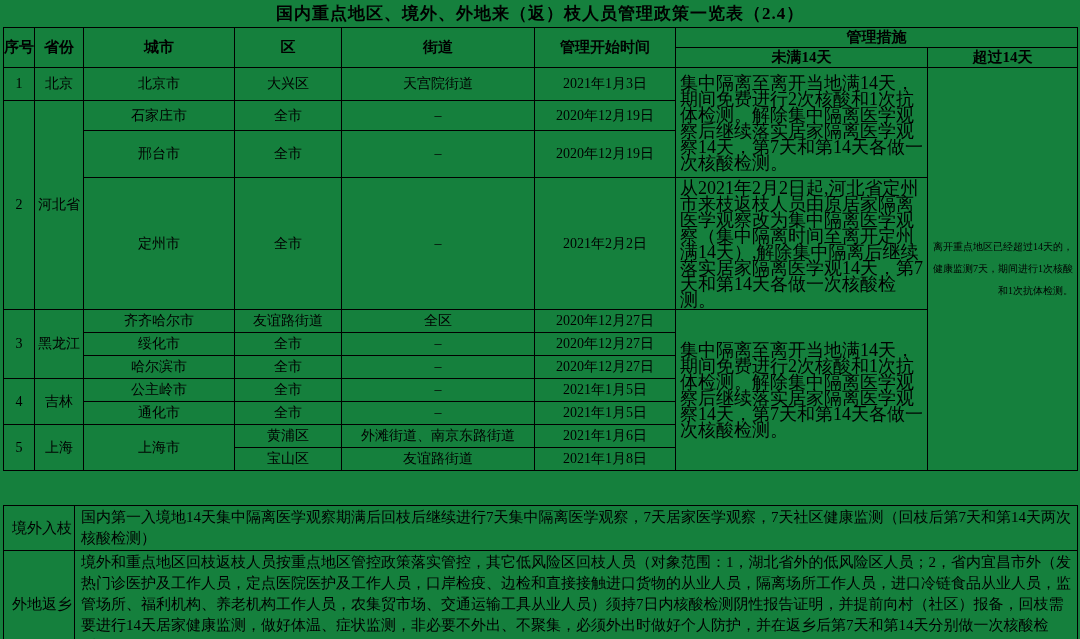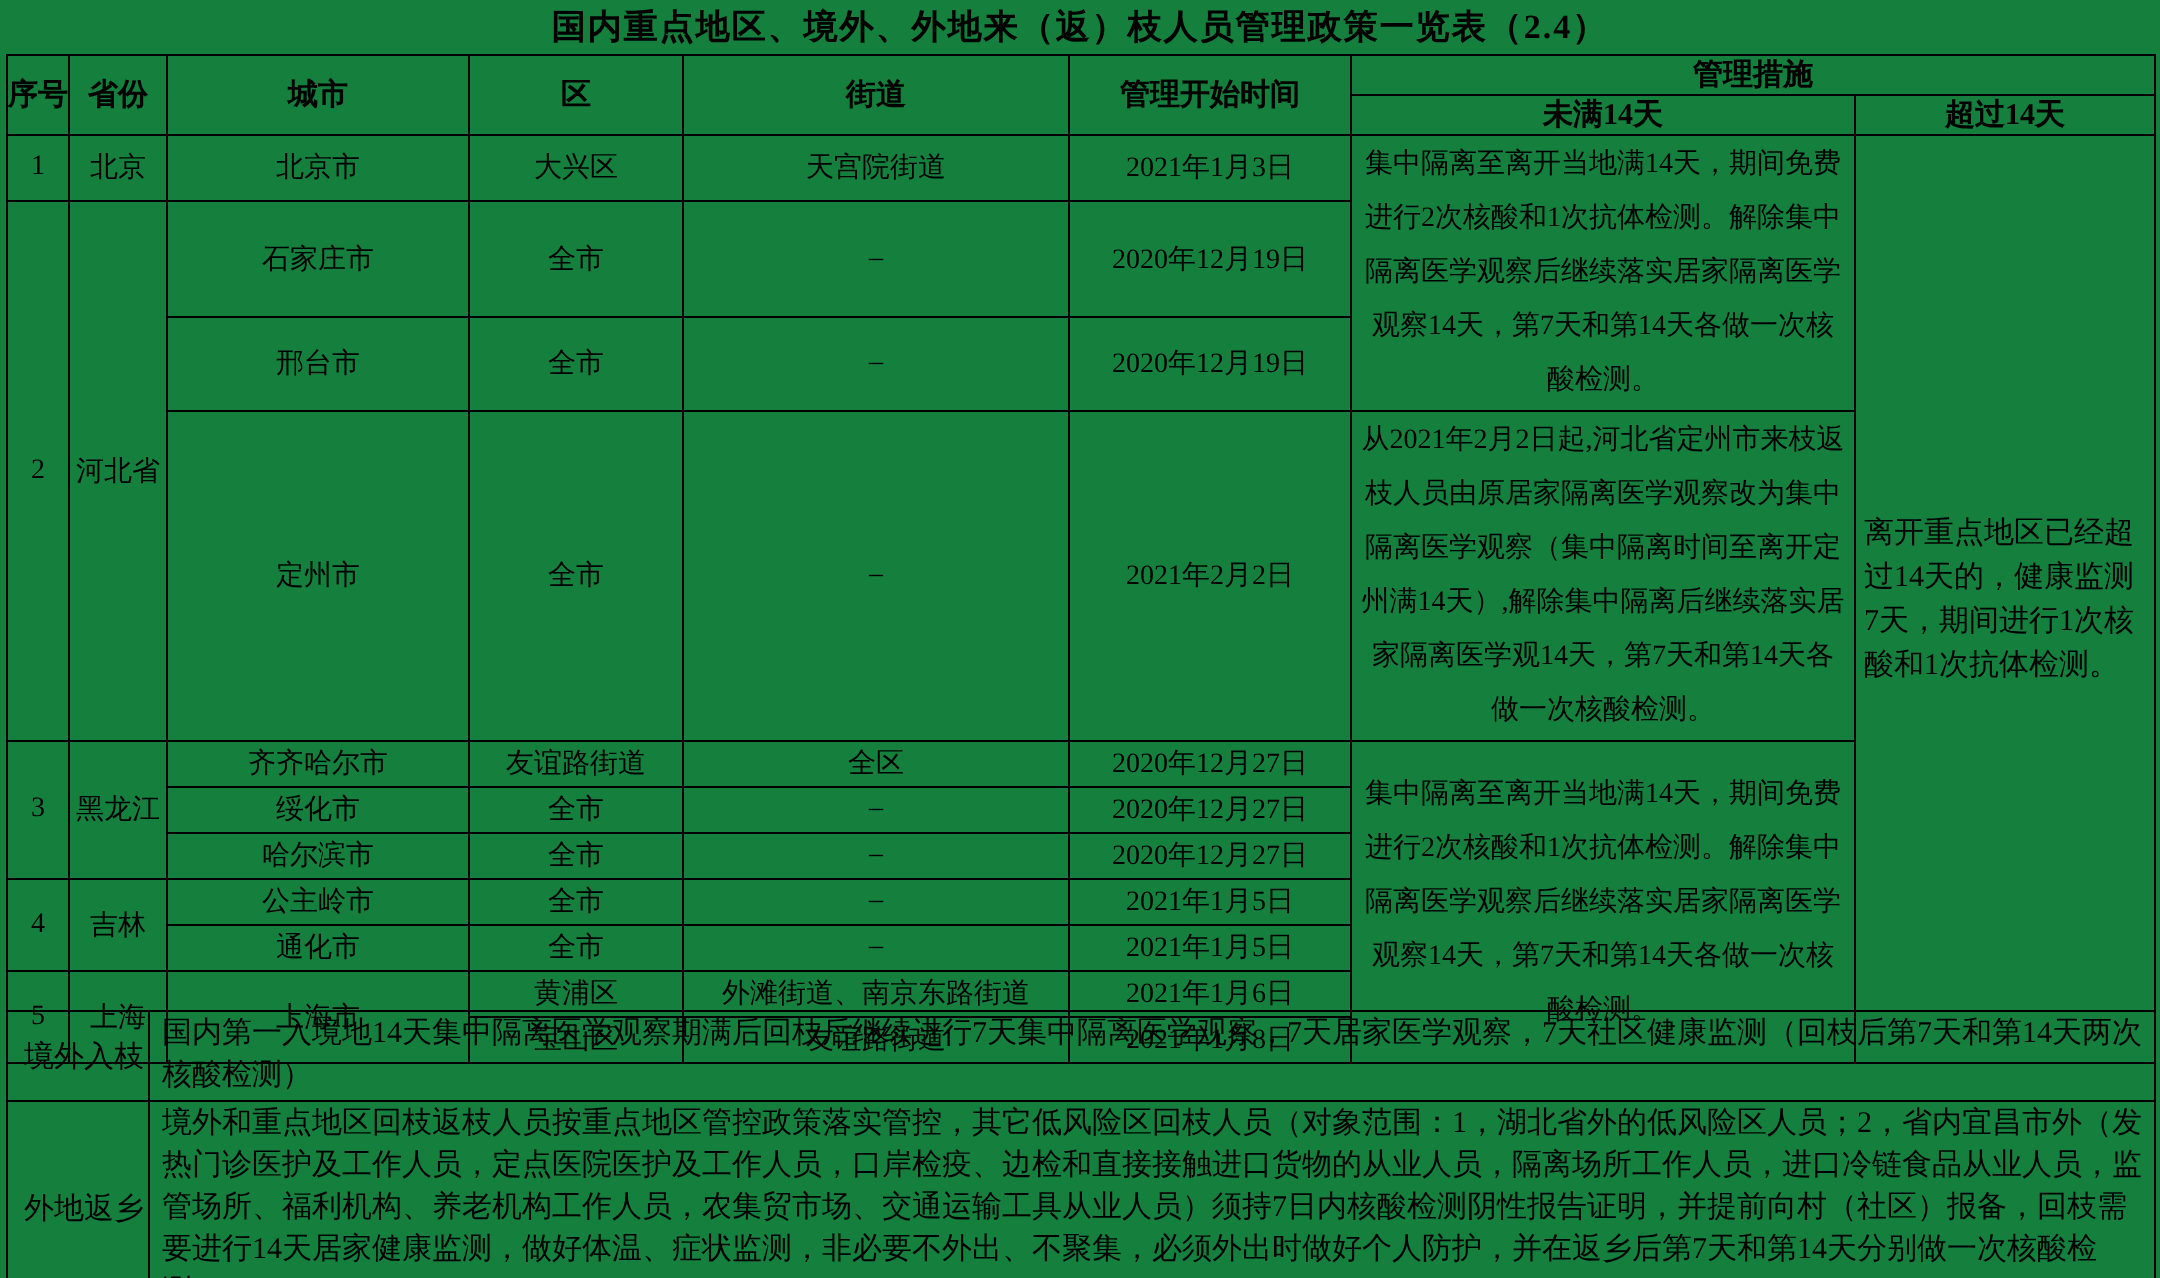--- a/index.html
+++ b/index.html
@@ -6,23 +6,23 @@
   body{width:1080px;height:639px;overflow:hidden;
        font-family:"Liberation Serif","DejaVu Serif",serif;color:#000;}
   .page{position:relative;width:1080px;height:639px;background:#15803d;}
   .title{position:absolute;top:2px;left:0;width:100%;text-align:center;
          font-weight:bold;font-size:17px;letter-spacing:1px;}
   table{border-collapse:collapse;table-layout:fixed;}
   td,th{border:1px solid #000;overflow:hidden;}
   .main-table{position:absolute;top:27px;left:3px;width:1074px;}
   .main-table th{font-weight:bold;font-size:15px;text-align:center;padding:0;}
   .main-table td{font-size:14px;text-align:center;vertical-align:middle;padding:0 2px;}
-  .main-table td.measure{font-size:14px;text-align:center;vertical-align:middle;
-                         padding:1px 4px;line-height:27px;}
-  .main-table td.over14{font-size:15px;text-align:left;vertical-align:middle;
+  .main-table td.measure{font-size:18px;text-align:left;vertical-align:middle;
+                         padding:1px 4px;line-height:16px;}
+  .main-table td.over14{font-size:10px;text-align:right;vertical-align:middle;
                         padding:1px 4px;line-height:22px;}
   .h-top{height:18px;} .h-sub{height:20px;}
   .r33{height:33px;} .r30{height:30px;} .r47{height:47px;} .r132{height:132px;} .r23{height:23px;}
   .note{position:absolute;top:473px;left:4px;width:1072px;font-size:15px;line-height:19px;}
   .bottom-table{position:absolute;top:505px;left:3px;width:1074px;}
   .bottom-table td{font-size:15px;vertical-align:middle;}
   .bottom-table td.label{text-align:right;padding:0 2px;}
   .bottom-table td.content{text-align:left;padding:1px 6px;line-height:21px;}
   .rb42{height:42px;} .rb88{height:88px;}
 </style>

